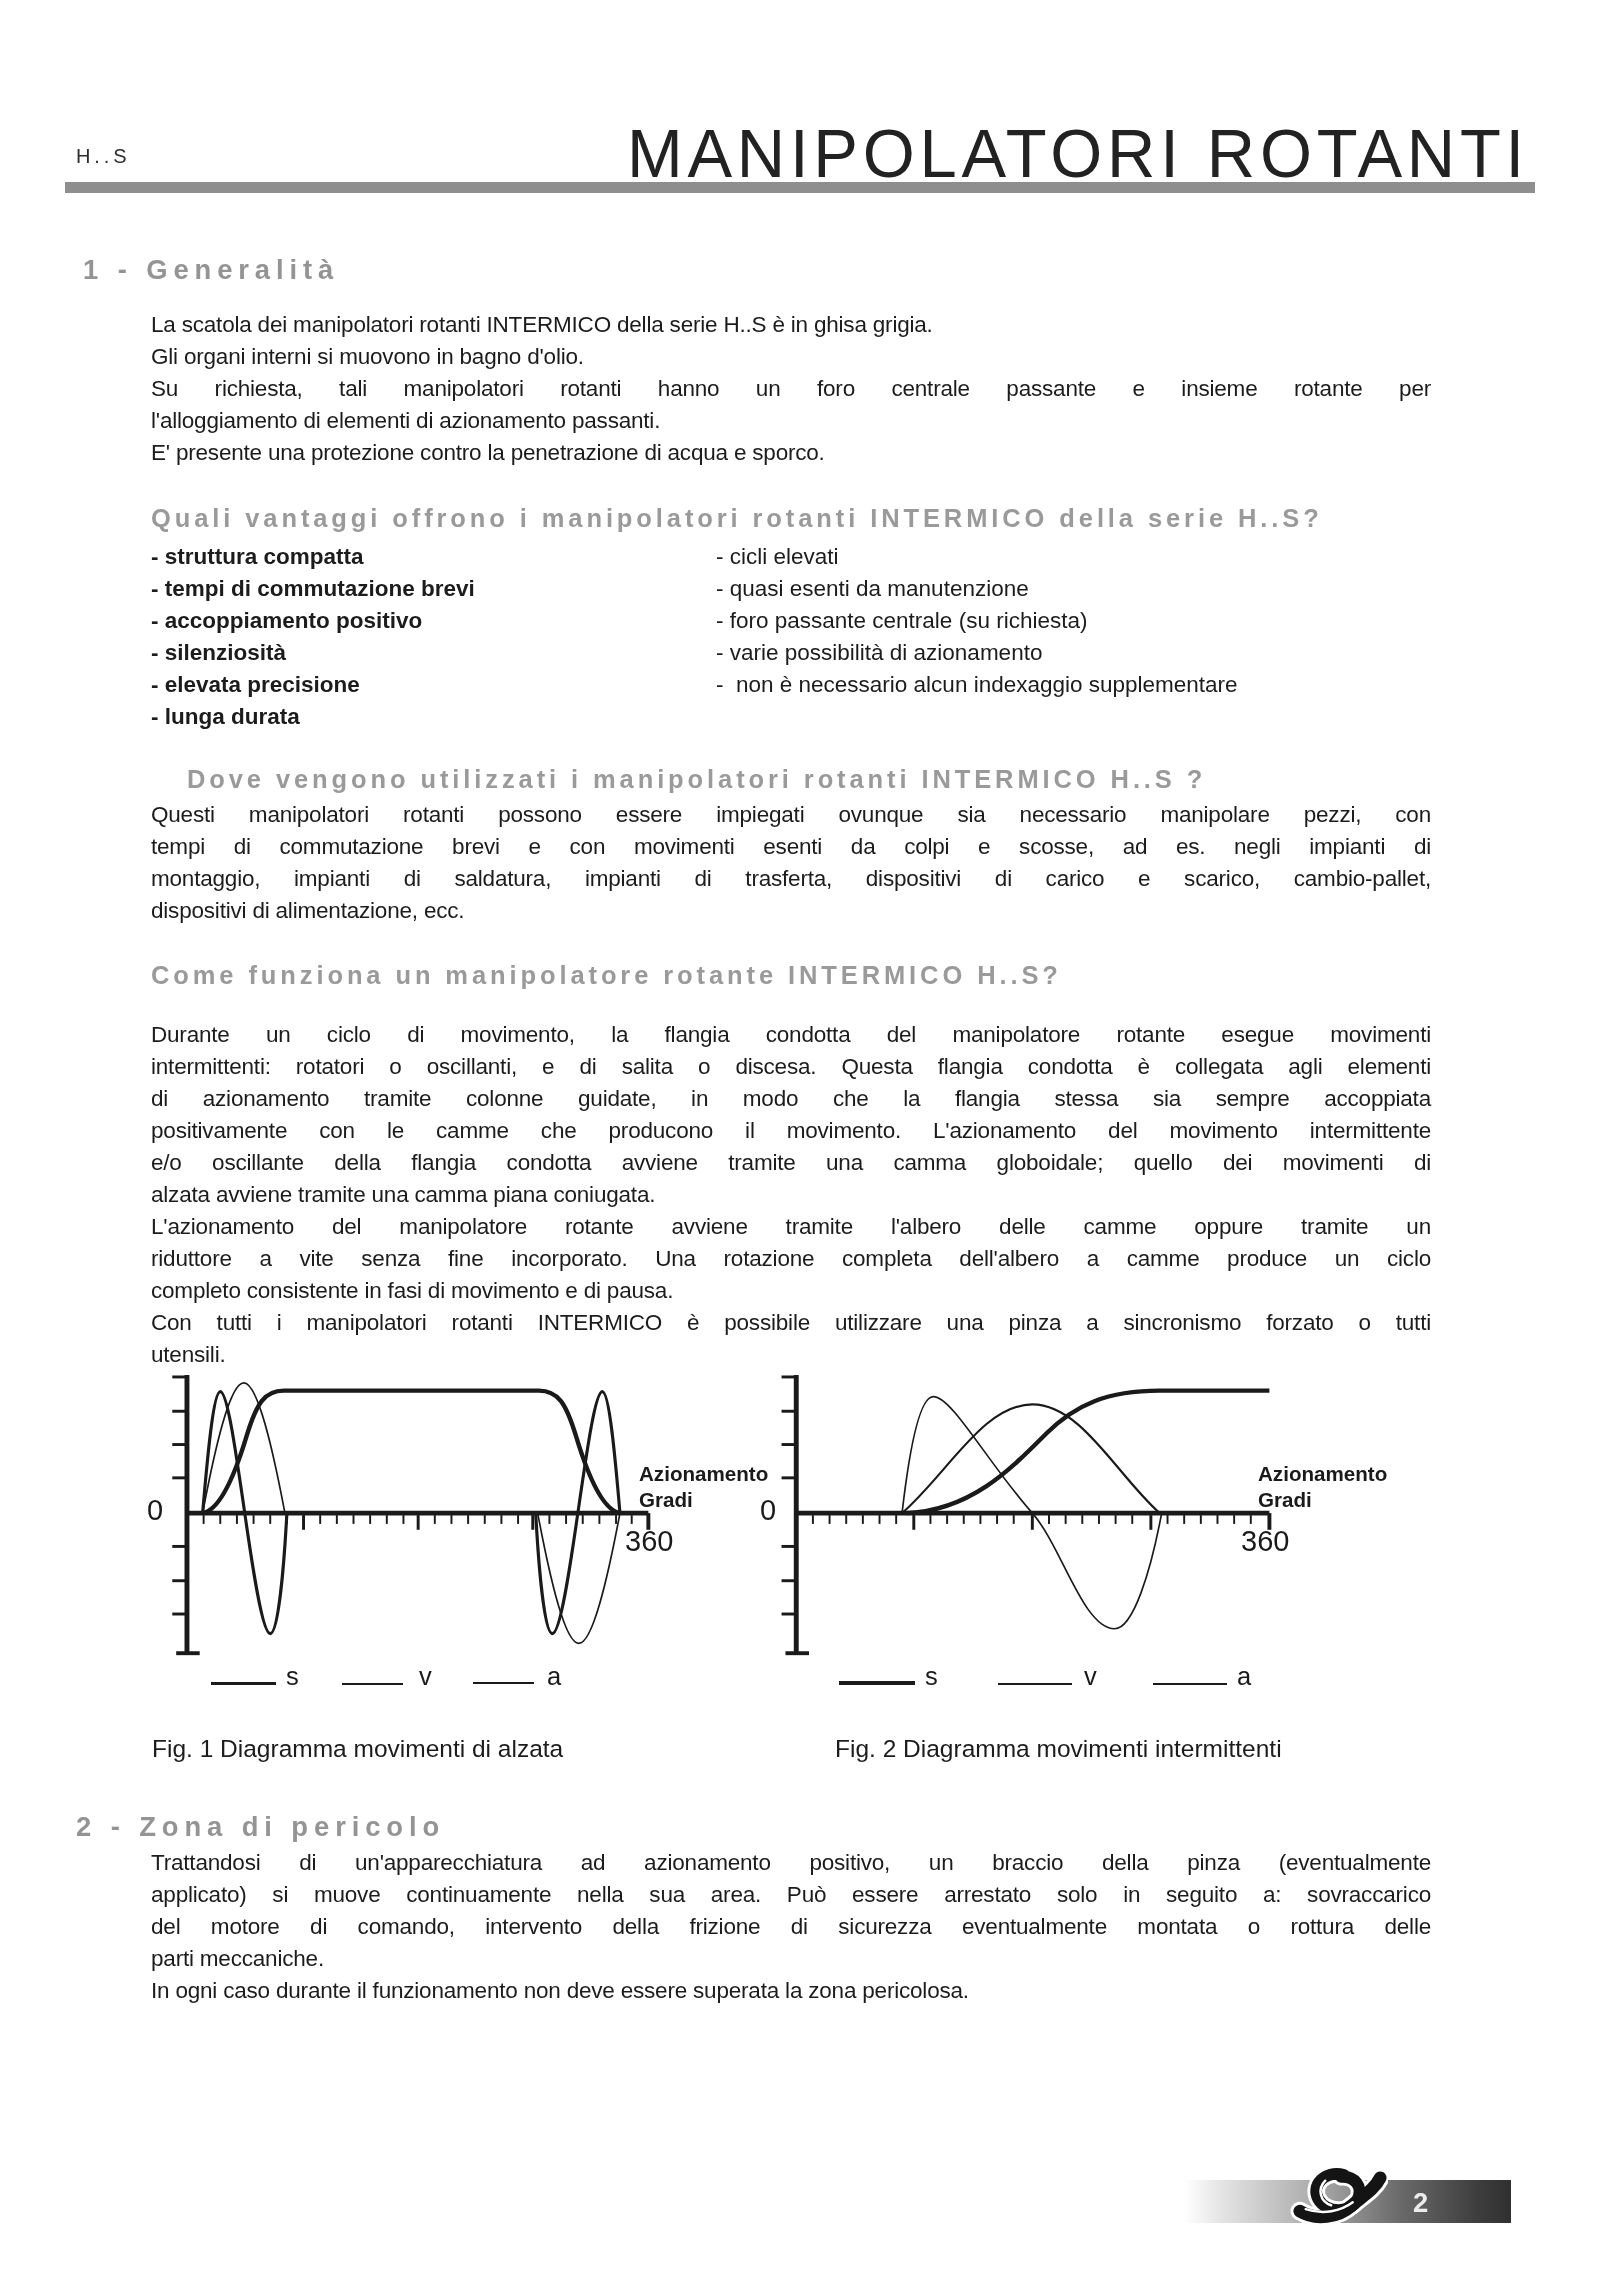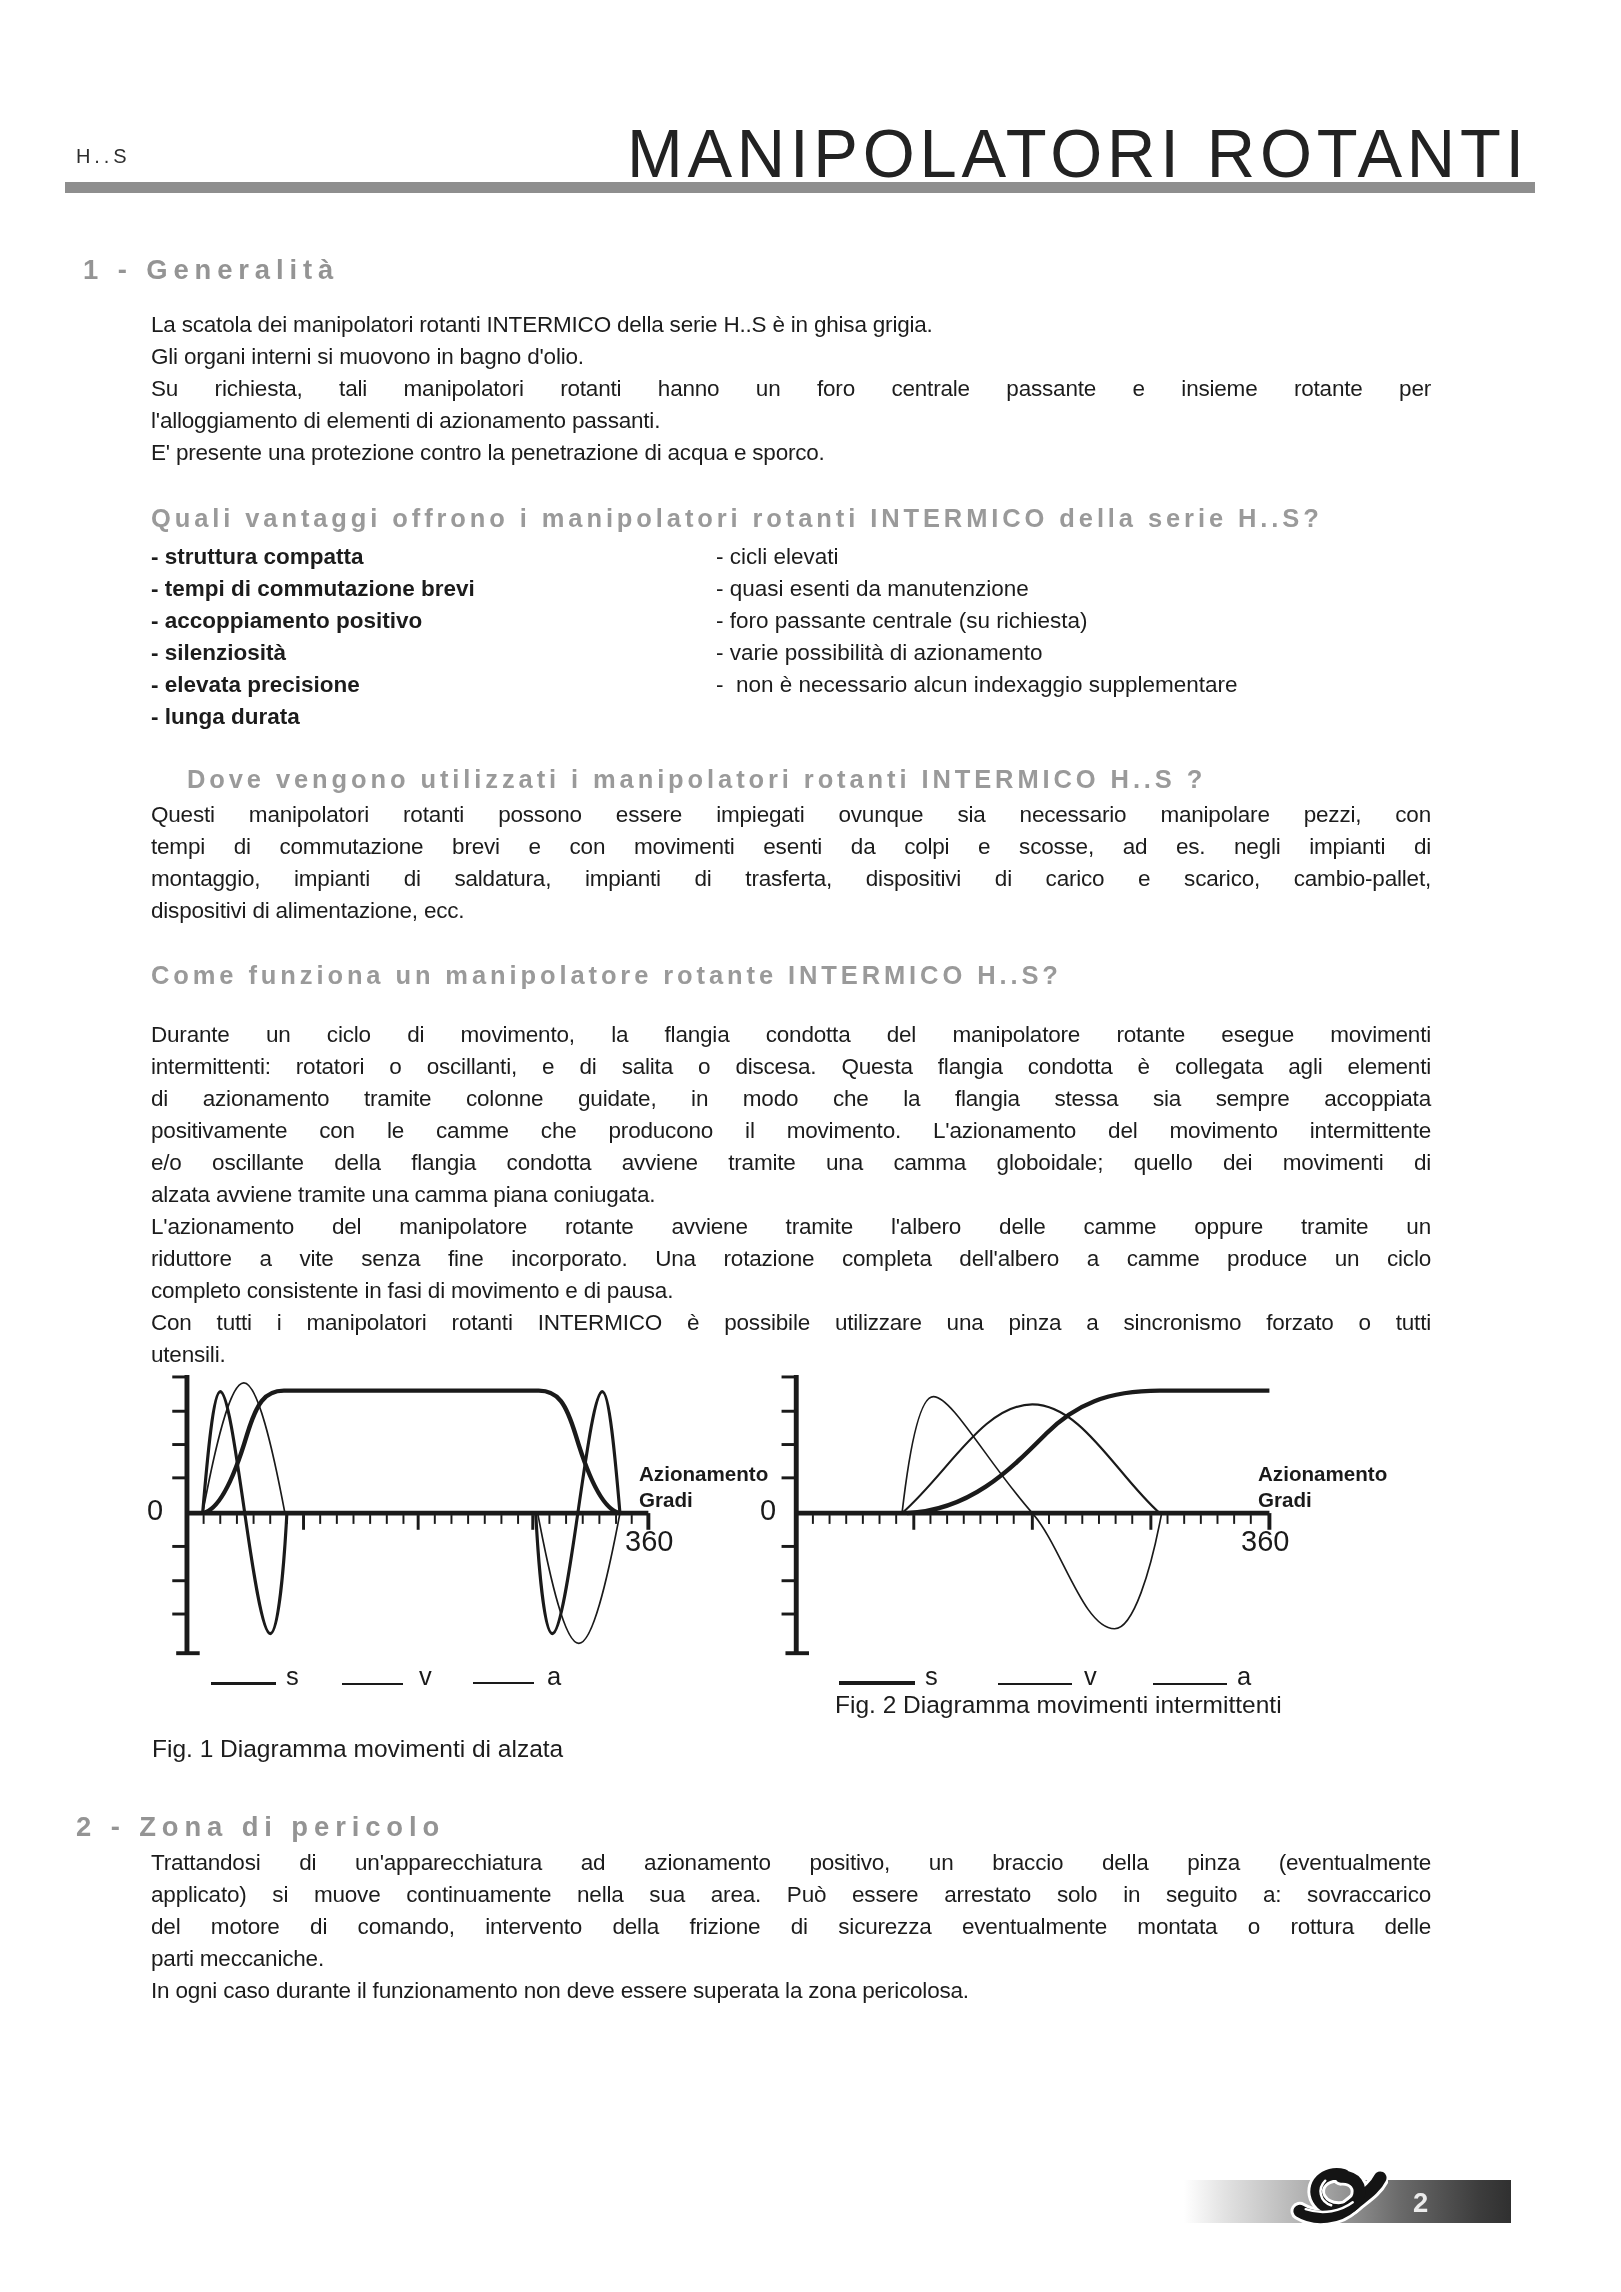--- a/index.html
+++ b/index.html
@@ -206,21 +206,21 @@
   <div class="abs fig-num" style="left:1241px;top:1525px;">360</div>
 
   <div class="legend-line" style="left:839px;top:1681px;width:76px;height:3.9px;"></div>
   <div class="abs legend-letter" style="left:925px;top:1662px;">s</div>
   <div class="legend-line" style="left:998px;top:1683px;width:74px;height:2px;"></div>
   <div class="abs legend-letter" style="left:1084px;top:1662px;">v</div>
   <div class="legend-line" style="left:1153px;top:1683px;width:74px;height:1.5px;"></div>
   <div class="abs legend-letter" style="left:1237px;top:1662px;">a</div>
 
   <div class="abs fig-caption" style="left:152px;top:1735px;">Fig. 1 Diagramma movimenti di alzata</div>
-  <div class="abs fig-caption" style="left:835px;top:1691px;">Fig. 2 Diagramma movimenti intermittenti</div>
+  <div class="abs fig-caption" style="left:835px;top:1735px;">Fig. 2 Diagramma movimenti intermittenti</div>
 
   <div class="abs sec-heading" style="left:76px;top:1811px;">2 - Zona di pericolo</div>
   <div class="abs textblock" style="left:151px;top:1847px;">
       <div class="jline">Trattandosi di un'apparecchiatura ad azionamento positivo, un braccio della pinza (eventualmente</div>
       <div class="jline">applicato) si muove continuamente nella sua area. Può essere arrestato solo in seguito a: sovraccarico</div>
       <div class="jline">del motore di comando, intervento della frizione di sicurezza eventualmente montata o rottura delle</div>
       <div class="jline last">parti meccaniche.</div>
       <div class="jline last">In ogni caso durante il funzionamento non deve essere superata la zona pericolosa.</div>
     </div>
 

